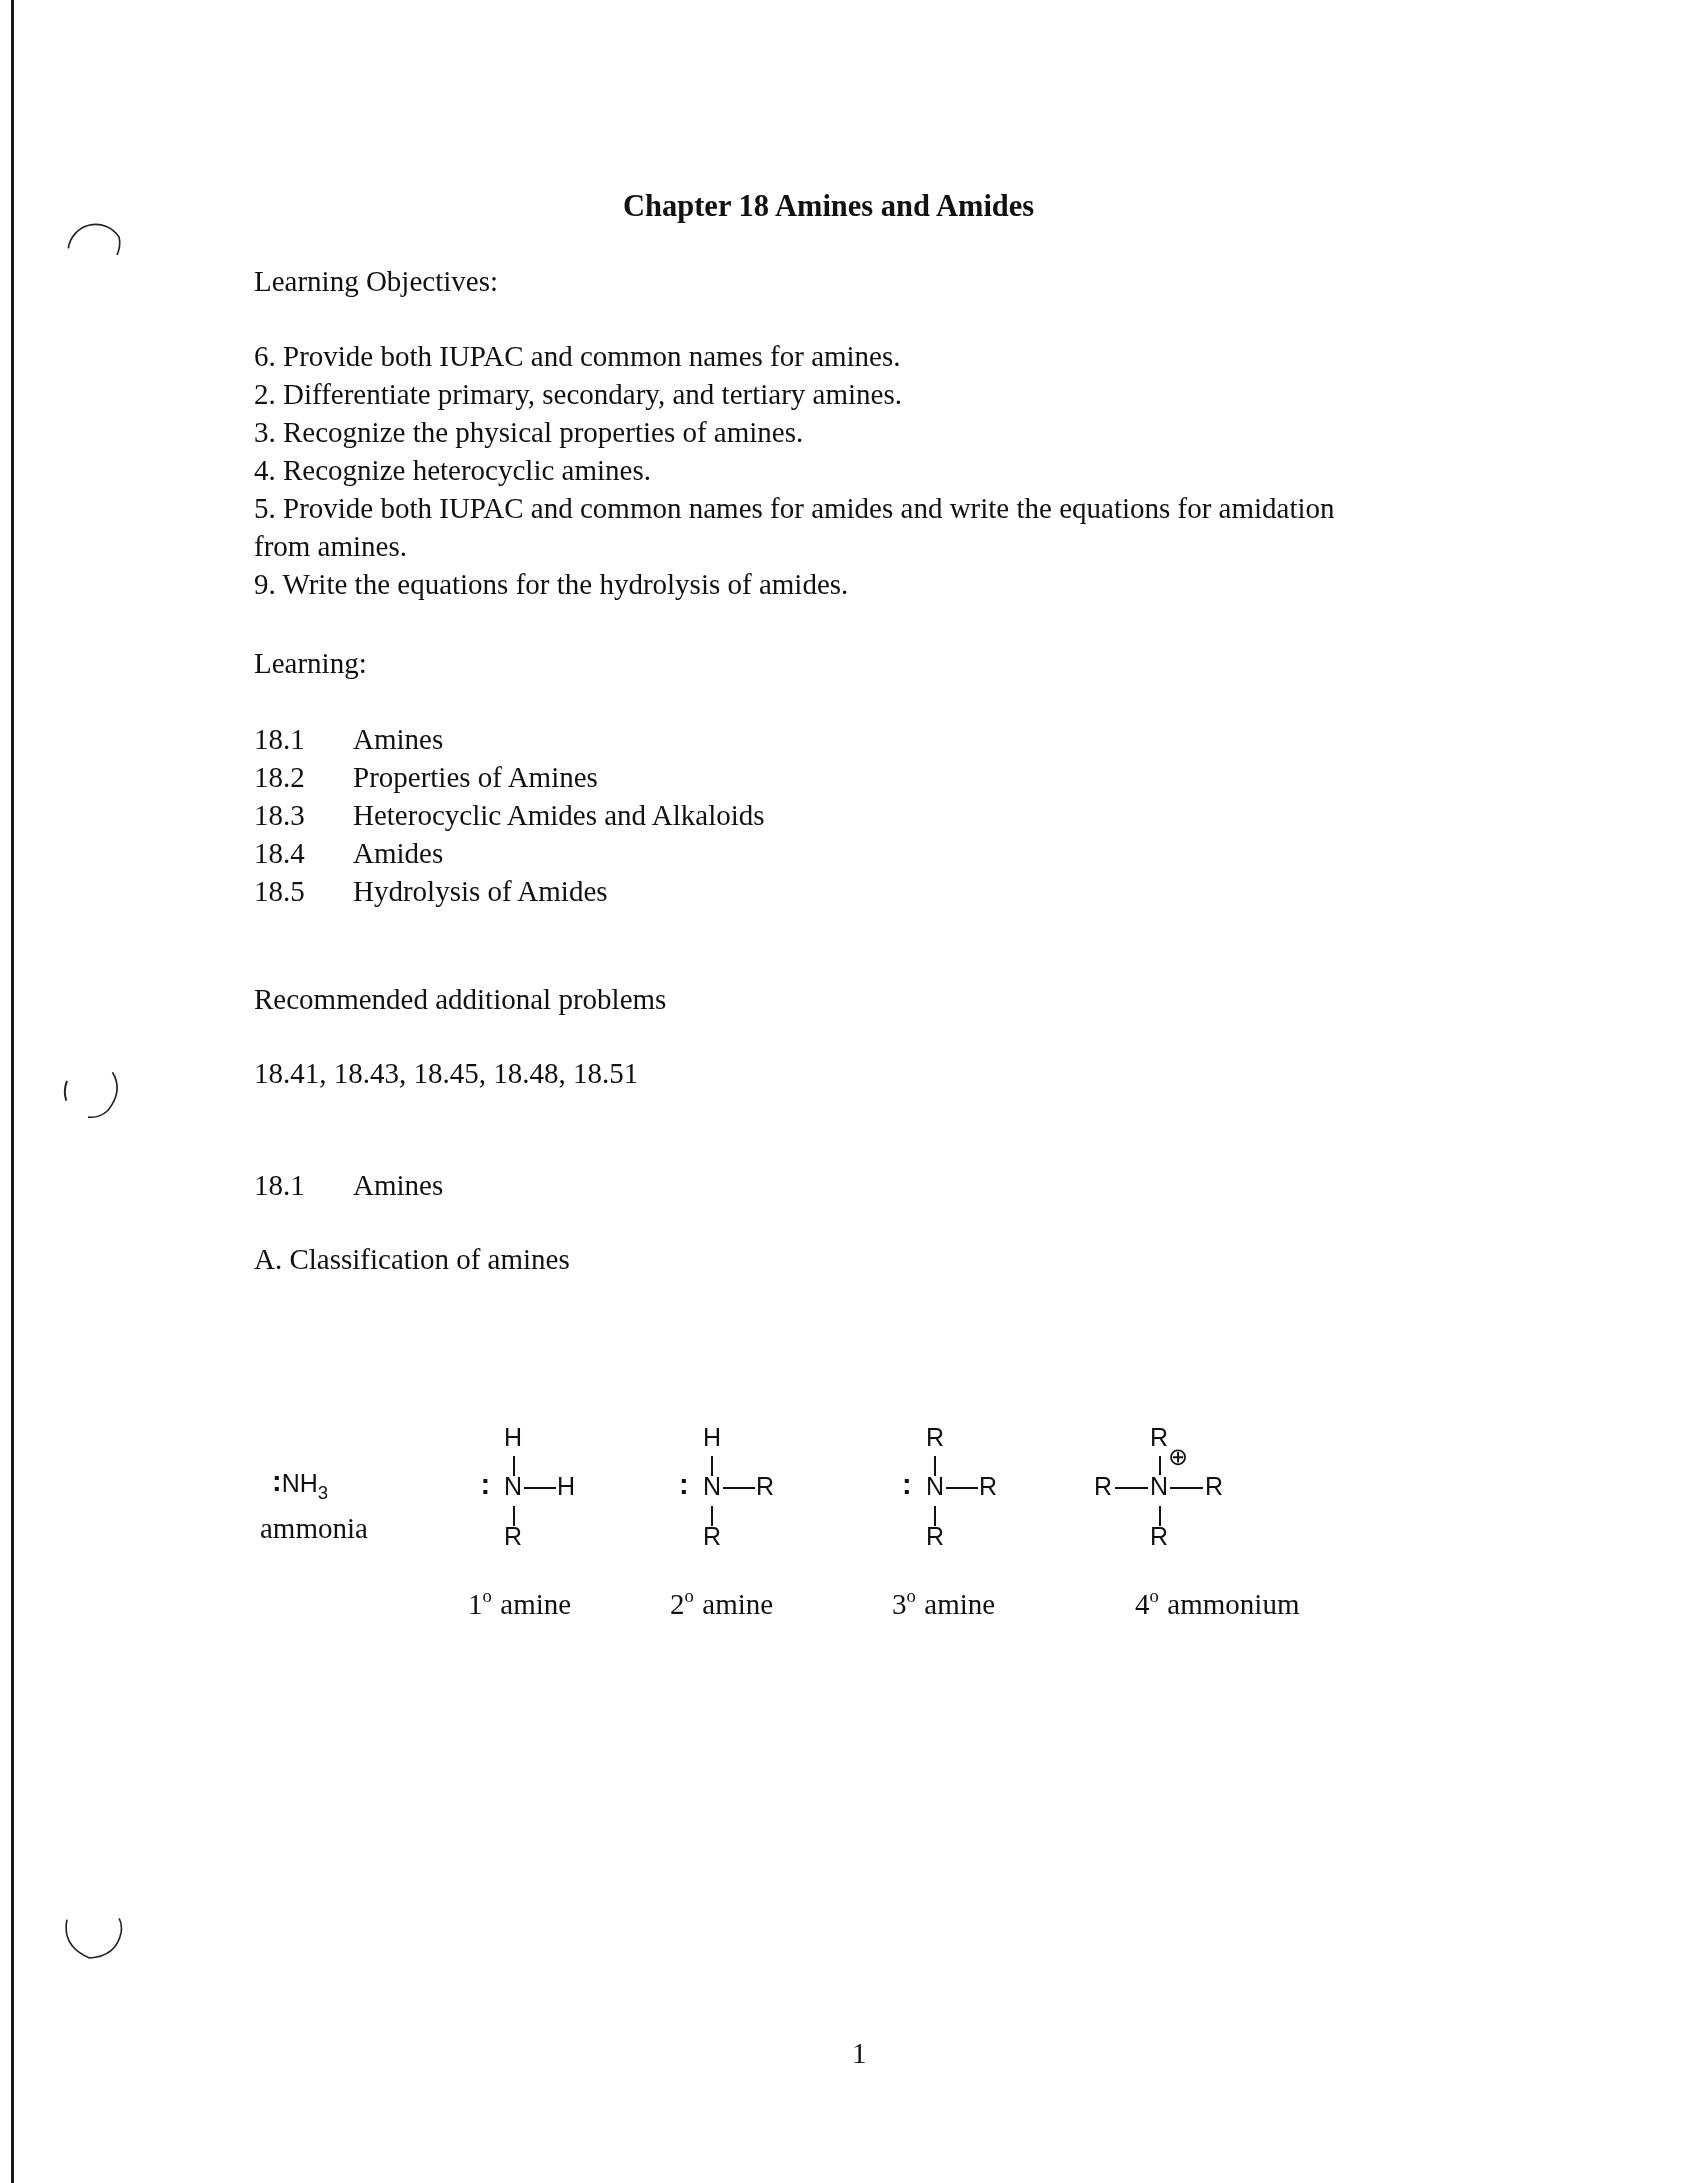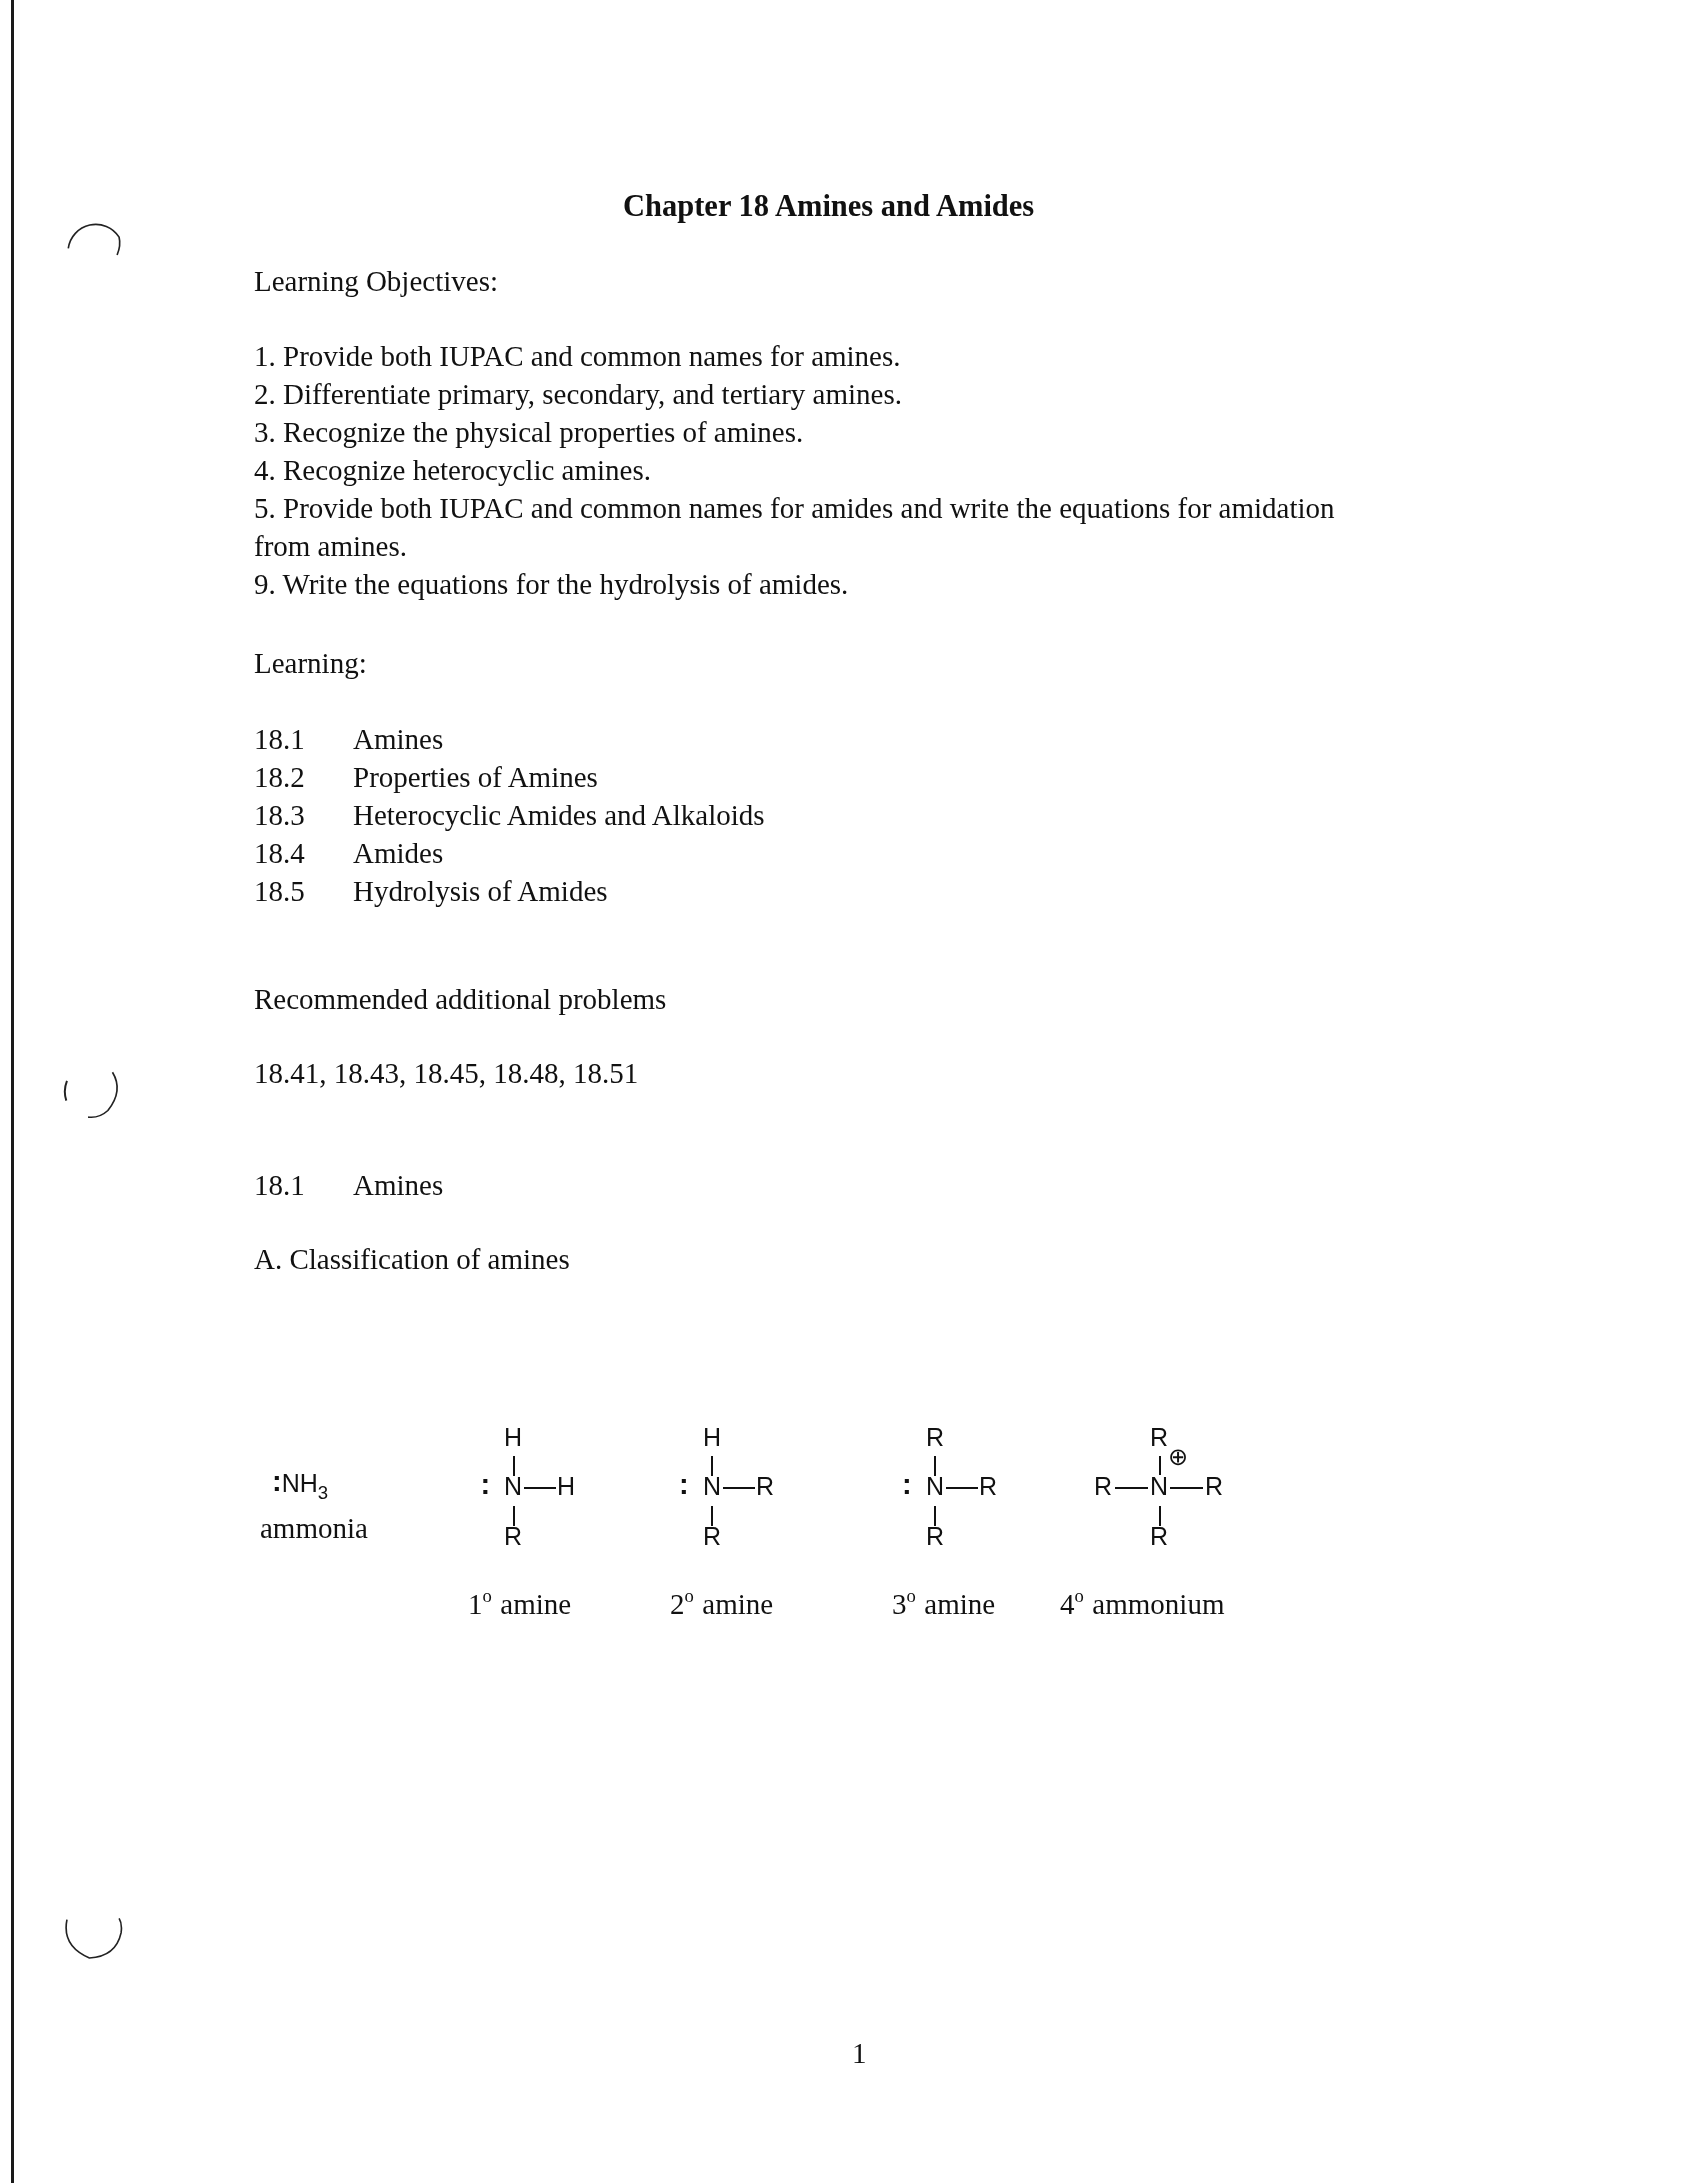--- a/index.html
+++ b/index.html
@@ -38,21 +38,21 @@
     <path d="M75,12 Q92,40 68,70 Q55,82 38,80" fill="none" stroke="#222" stroke-width="2.5"></path>
   </svg>
   <svg class="hole" style="left:63px;top:1913px" width="66" height="53" viewBox="0 0 100 80">
     <path d="M6,10 Q-2,50 40,68 Q80,66 88,30 Q90,16 85,8" fill="none" stroke="#222" stroke-width="2.5"></path>
   </svg>
 
   <div class="abs title" style="left:623px;top:189px">Chapter 18 Amines and Amides</div>
 
   <div class="abs heading" style="left:254px;top:265px">Learning Objectives:</div>
   <ul class="abs body objectives" style="left:254px;top:337px;width:1101px">
-    <li>1. Provide both IUPAC and common names for amines.</li>
+    <li>6. Provide both IUPAC and common names for amines.</li>
     <li>2. Differentiate primary, secondary, and tertiary amines.</li>
     <li>3. Recognize the physical properties of amines.</li>
     <li>4. Recognize heterocyclic amines.</li>
     <li>5. Provide both IUPAC and common names for amides and write the equations for amidation from amines.</li>
     <li>9. Write the equations for the hydrolysis of amides.</li>
   </ul>
 
   <div class="abs heading" style="left:254px;top:647px">Learning:</div>
   <table class="abs sections-table" style="left:254px;top:720px">
     <tbody>
@@ -140,20 +140,20 @@
       <div class="abs chem" style="left:74px;top:20px;font-size:24px">⊕</div>
       <div class="abs" style="left:65px;top:33px;width:2px;height:18.6px;background:#111"></div>
       <div class="abs chem" style="left:0;top:49px">R</div>
       <div class="abs" style="left:21px;top:64px;width:33px;height:2px;background:#111"></div>
       <div class="abs chem" style="left:56px;top:49px">N</div>
       <div class="abs" style="left:76px;top:64px;width:33px;height:2px;background:#111"></div>
       <div class="abs chem" style="left:111px;top:49px">R</div>
       <div class="abs" style="left:65px;top:83px;width:2px;height:20px;background:#111"></div>
       <div class="abs chem" style="left:56px;top:99px">R</div>
     </div>
-    <div class="abs label" style="left:1060px;top:1588px">
+    <div class="abs label" style="left:1135px;top:1588px">
       <span>4</span><span class="deg">o</span> <span>ammonium</span>
     </div>
   </div>
 
   <div class="abs pagenum" style="left:852px;top:2037px">1</div>
 </div>
 
 
 </body></html>

